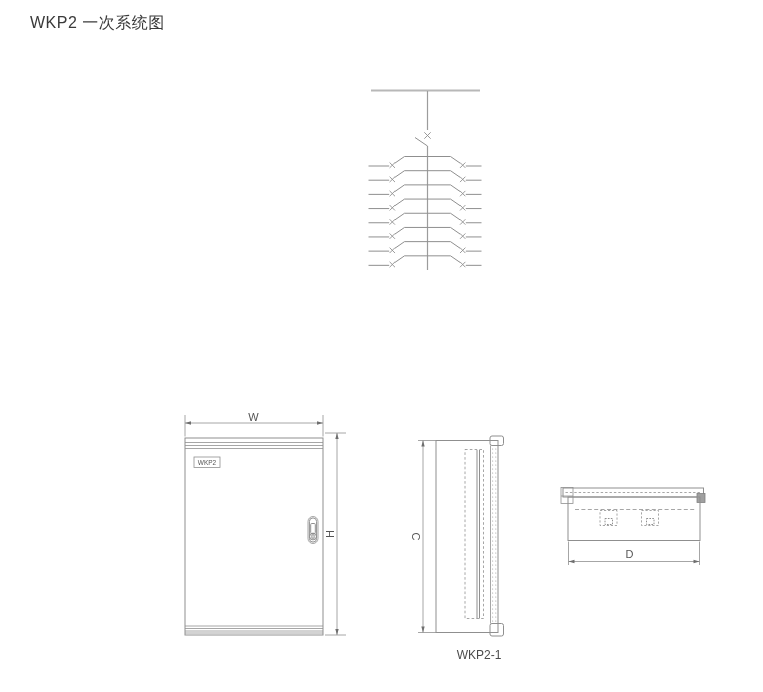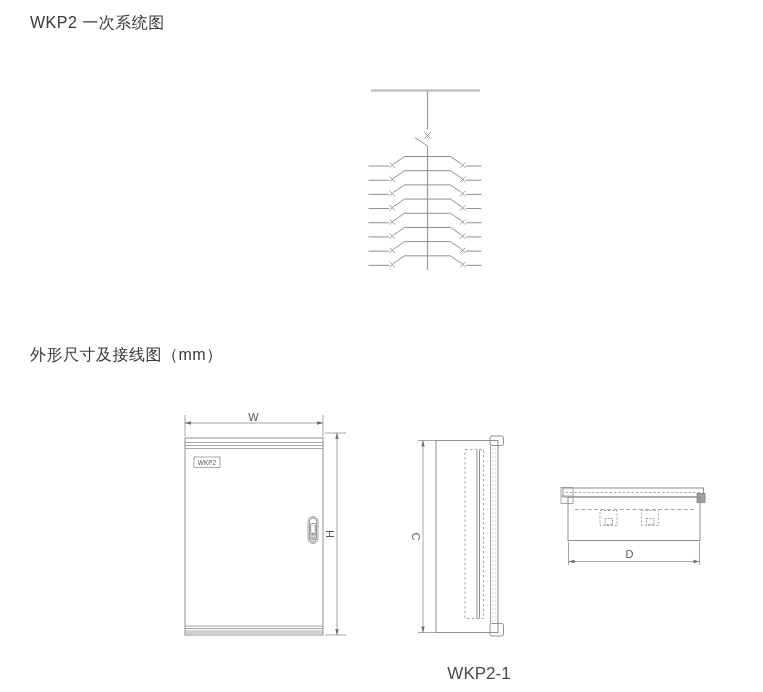--- a/index.html
+++ b/index.html
@@ -12,21 +12,21 @@
     font-size:16px; font-weight:400; color:var(--text-heading,#3a3a3a);
     letter-spacing:0.5px; white-space:nowrap;
   }
   #heading-1 { top:13px; }
   #heading-2 { top:345px; }
   .caption {
     position:absolute; text-align:center; color:var(--text-caption,#4b4b4b);
     font-size:13px; white-space:nowrap;
   }
   #oneline-caption { left:343px; top:280px; width:166px; }
-  #outline-caption { left:423px; top:648px; width:112px; font-size:17px;margin-top:16px; }
+  #outline-caption { left:423px; top:648px; width:112px; font-size:12px; }
   svg { position:absolute; overflow:visible; }
   #oneline-svg   { left:355px; top:70px;  width:160px; height:210px; }
   #frontview-svg { left:160px; top:405px; width:195px; height:235px; }
   #sideview-svg  { left:405px; top:425px; width:105px; height:215px; }
   #topview-svg   { left:555px; top:480px; width:160px; height:95px;  }
   .ln   { stroke:var(--line,#8f8f8f); fill:none; stroke-width:1; }
   .thin { stroke-width:0.8; }
   .dim  { stroke:var(--line,#8f8f8f); fill:none; stroke-width:0.8; }
   .arr  { fill:var(--arrow,#6e6e6e); stroke:none; }
   .dimtext {
@@ -114,21 +114,20 @@
           <path d="M34.599999999999994 186.82999999999998 L40 192.22999999999996 M34.599999999999994 192.22999999999996 L40 186.82999999999998" class="xmark"></path>
           <path d="M39.8 187.52999999999997 L49.5 180.82999999999998 M49.5 180.82999999999998 H72.5" class="br"></path>
           <path d="M72.5 180.82999999999998 H95.5 M95.5 180.82999999999998 L105.2 187.52999999999997" class="br"></path>
           <path d="M105 186.82999999999998 L110.4 192.22999999999996 M105 192.22999999999996 L110.4 186.82999999999998" class="xmark"></path>
           <path d="M110.8 190.32999999999998 H126.5" class="br"></path>
         </g>
       </g>
   </svg>
 
 
-  <h2 id="heading-2" class="heading">外形尺寸及接线图（mm）</h2>
 
   <svg id="frontview-svg" viewBox="0 0 195 235">
     <g>
       <path class="dim" d="M25 10 V31.5 M163 10 V31.5 M25 18 H163"></path>
       <polygon class="arr" points="25,18 31,16.3 31,19.7"></polygon>
       <polygon class="arr" points="163,18 157,16.3 157,19.7"></polygon>
       <text class="dimtext" x="93.5" y="15.5" text-anchor="middle">W</text>
     </g>
     <g>
       <path class="dim" d="M165 28 H186 M165 230 H186 M177 28 V230"></path>

